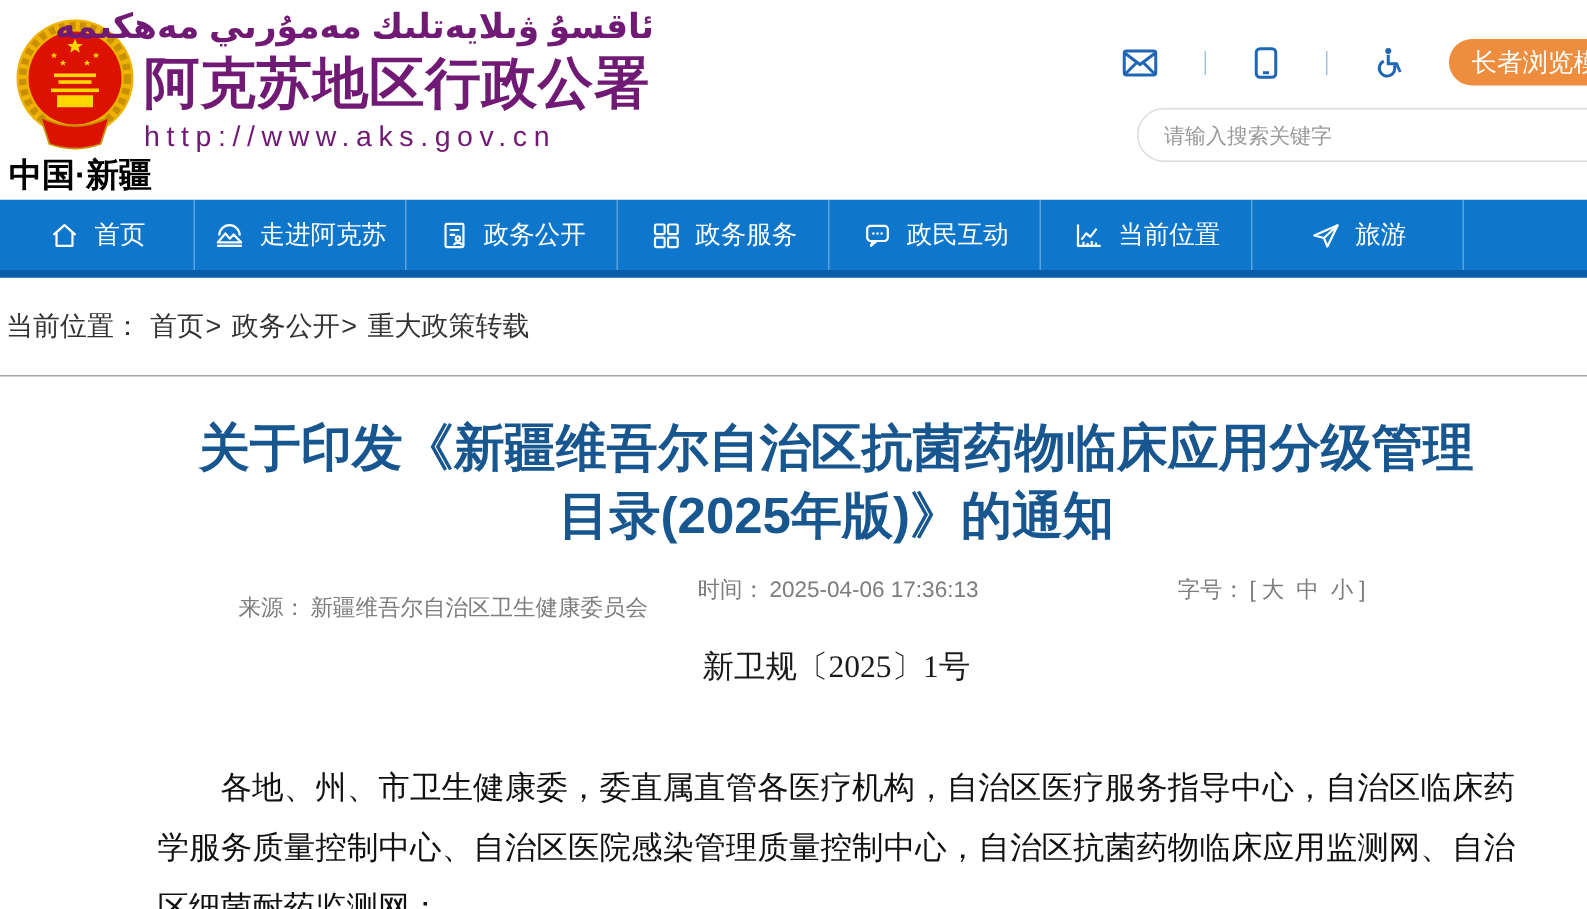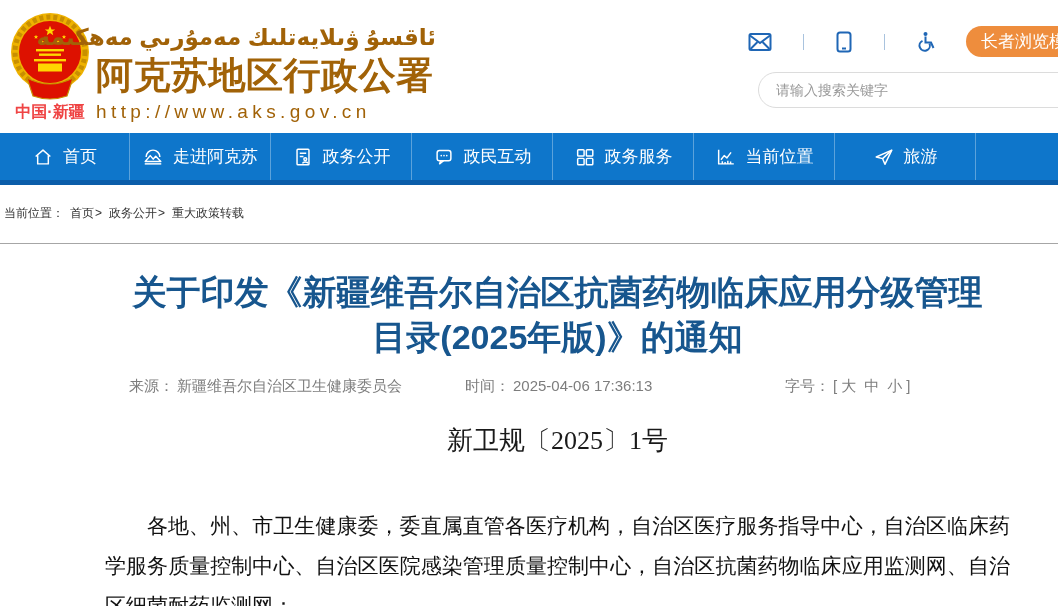--- a/index.html
+++ b/index.html
@@ -4,22 +4,22 @@
 <style>
   html,body{margin:0;padding:0;}
   body{
     width:1058px;height:606px;overflow:hidden;position:relative;
     background:#fff;font-family:"Liberation Sans","DejaVu Sans",sans-serif;
   }
   
   .header{position:relative;height:133px;background:#fff;}
   .logo{position:absolute;left:6px;top:10px;width:88px;text-align:center;cursor:pointer;}
   .emblem{display:block;margin:0 auto;}
-  .region{margin-top:0;color:#ef4444;font-weight:bold;font-size:16px;white-space:nowrap;}
-  .brand{position:absolute;left:96px;top:20px;color:#a16207;width:340px;}
+  .region{margin-top:0;color:#000000;font-weight:bold;font-size:22px;white-space:nowrap;}
+  .brand{position:absolute;left:96px;top:0;color:#701a75;width:340px;}
   .uyghur{font-size:23px;font-weight:bold;direction:rtl;text-align:center;line-height:34px;white-space:nowrap;}
   .site-name{font-size:37px;font-weight:bold;line-height:44px;white-space:nowrap;letter-spacing:.5px;}
   .site-url{font-size:19px;font-weight:normal;letter-spacing:4.4px;margin-top:3px;white-space:nowrap;}
   .tools{position:absolute;left:748px;top:30px;display:flex;align-items:center;height:24px;gap:20px;}
   .tool{display:flex;align-items:center;text-decoration:none;cursor:pointer;}
   .tsep{width:1px;height:16px;background:#a9c3de;margin:0 11px;}
   .rss{color:#2a6cb9;font-size:15px;font-weight:bold;letter-spacing:.5px;}
   .elder{position:absolute;left:966px;top:26px;width:132px;height:31px;background:#ee8d3d;
     border:none;border-radius:16px;color:#fff;font-size:17px;font-family:inherit;cursor:pointer;}
   .searchbox{position:absolute;left:758px;top:72px;width:332px;height:36px;
@@ -28,37 +28,37 @@
     border-radius:18px;padding:0 0 0 17px;font-size:14px;color:#333;box-sizing:border-box;font-family:inherit;}
   .searchbox input::placeholder{color:#999;}
   
   .nav{height:47px;background:#0e76cb;border-bottom:5px solid #0b5da9;display:flex;width:1170px;}
   .nav-item{width:141px;display:flex;align-items:center;justify-content:center;gap:9px;
     color:#fff;font-size:17px;text-decoration:none;cursor:pointer;
     border-right:1px solid rgba(255,255,255,.32);box-sizing:border-box;}
   .nav-item:first-child{width:130px;}
   .nav-item svg{flex:none;}
   
-  .breadcrumb{padding:20px 0 0 4px;font-size:12px;color:#333;}
+  .breadcrumb{padding:20px 0 0 4px;font-size:18px;color:#333;}
   .breadcrumb a{color:#333;text-decoration:none;cursor:pointer;}
   .bc-prefix{margin-right:6px;}
   .bsep{margin:0 7px 0 1px;}
   .divider{border-top:1px solid #a6a6a6;margin-top:21px;}
   
   .article{width:905px;margin-left:105px;}
   .title{width:860px;margin:26px auto 0;text-align:center;color:#17568e;
     font-size:34px;line-height:45px;font-weight:bold;}
   .meta{position:relative;height:21px;margin-top:17px;color:#7d7d7d;font-size:15px;}
-  .m-source{position:absolute;left:24px;}
+  .m-source{position:absolute;left:54px;margin-top:12px;}
   .m-time{position:absolute;left:360px;}
   .m-size{position:absolute;left:680px;}
   .meta .lbl{margin-right:3px;}
   .m-size .sz{margin:0 4px;cursor:pointer;}
   .docnum{margin-top:25px;text-align:center;font-family:"Liberation Serif","DejaVu Serif",serif;
-    font-size:26px;color:#1a1a1a;}
+    font-size:21px;color:#1a1a1a;}
   .body-text{margin:48px 0 0;font-size:21px;line-height:40px;color:#111;
     text-indent:2em;text-align:justify;}
 </style>
 </head>
 <body>
 
 <div class="page">
 
   <header class="header">
 
@@ -159,36 +159,36 @@
       <svg width="22" height="22" viewBox="0 0 24 24" fill="none" stroke="#fff" stroke-width="1.6" stroke-linejoin="round">
         <rect x="5.5" y="3.5" width="13" height="17" rx="1"></rect>
         <path d="M8.5 8 H15.5 M8.5 11.5 H12.5"></path>
         <circle cx="14.5" cy="14.3" r="1.6"></circle>
         <path d="M11.8 19 C11.8 16.8 17.2 16.8 17.2 19"></path>
       </svg>
       <span>政务公开</span>
     </a>
     <a class="nav-item">
       <svg width="22" height="22" viewBox="0 0 24 24" fill="none" stroke="#fff" stroke-width="1.6" stroke-linejoin="round">
+        <rect x="4" y="4" width="7" height="7" rx="1"></rect>
+          <rect x="13.5" y="4" width="7" height="7" rx="1"></rect>
+        <rect x="4" y="13.5" width="7" height="7" rx="1"></rect>
+          <rect x="13.5" y="13.5" width="7" height="7" rx="1"></rect>
+      </svg>
+      <span>政务服务</span>
+    </a>
+    <a class="nav-item">
+      <svg width="22" height="22" viewBox="0 0 24 24" fill="none" stroke="#fff" stroke-width="1.6" stroke-linejoin="round">
         <rect x="4.5" y="5" width="15" height="11" rx="2.5"></rect>
         <path d="M8.5 16 L7.2 19.5 L11.5 16"></path>
         <circle cx="9" cy="10.5" r=".9" fill="#fff" stroke="none"></circle>
         <circle cx="12" cy="10.5" r=".9" fill="#fff" stroke="none"></circle>
         <circle cx="15" cy="10.5" r=".9" fill="#fff" stroke="none"></circle>
       </svg>
       <span>政民互动</span>
-    </a>
-    <a class="nav-item">
-      <svg width="22" height="22" viewBox="0 0 24 24" fill="none" stroke="#fff" stroke-width="1.6" stroke-linejoin="round">
-        <rect x="4" y="4" width="7" height="7" rx="1"></rect>
-          <rect x="13.5" y="4" width="7" height="7" rx="1"></rect>
-        <rect x="4" y="13.5" width="7" height="7" rx="1"></rect>
-          <rect x="13.5" y="13.5" width="7" height="7" rx="1"></rect>
-      </svg>
-      <span>政务服务</span>
     </a>
     <a class="nav-item">
       <svg width="22" height="22" viewBox="0 0 24 24" fill="none" stroke="#fff" stroke-width="1.6" stroke-linejoin="round">
         <path d="M4 4 V19.5 H20.5"></path>
         <path d="M6.5 15 L10 10.5 L13 13 L17.5 7"></path>
         <path d="M8 19.5 V16.5 M11 19.5 V17.5 M14 19.5 V16 M17 19.5 V17"></path>
       </svg>
       <span>当前位置</span>
     </a>
     <a class="nav-item">

